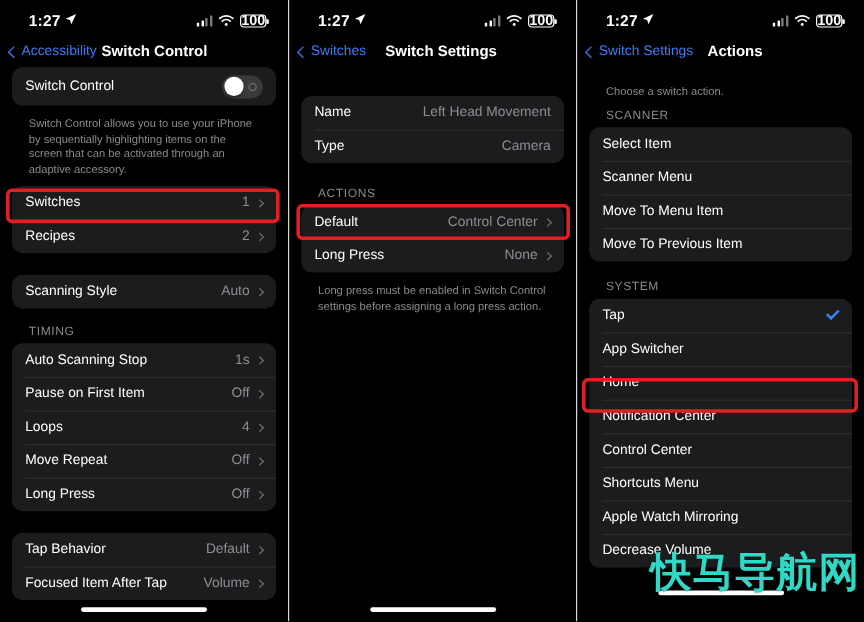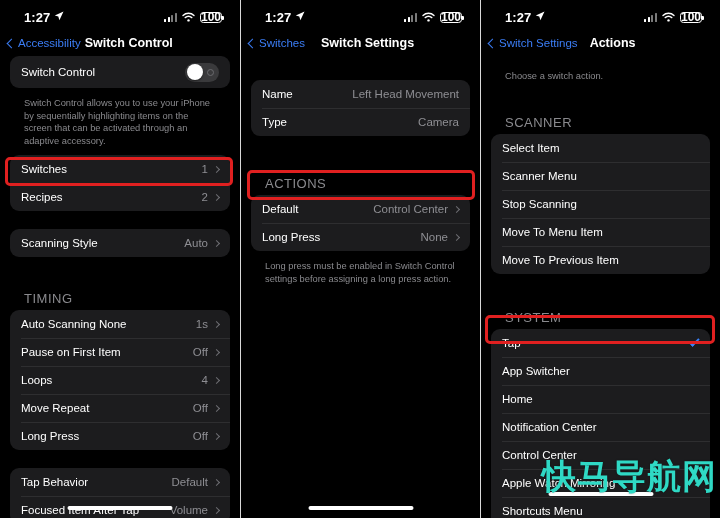--- a/index.html
+++ b/index.html
@@ -76,22 +76,22 @@
   .chev-r {
     width:5px; height:5px; border-right:1.6px solid #6e6e73;
     border-top:1.6px solid #6e6e73; transform:rotate(45deg);
     flex:none;
   }
   .footnote {
     font-size:9.3px; color:#8a8a8e; line-height:1.35;
     padding:5px 14px 10px 14px;
   }
   .sect-header {
-    font-size:13px; color:#8a8a8e; letter-spacing:.5px;
-    padding:10px 14px 4px 14px; text-transform:uppercase;margin-top:24px;
+    font-size:10px; color:#8a8a8e; letter-spacing:.5px;
+    padding:10px 14px 4px 14px; text-transform:uppercase;
   }
   .spacer { height:14px; }
 
   
   .toggle {
     width:34px; height:19px; border-radius:10px; background:#3a3a3c;
     position:relative; flex:none; cursor:pointer;
   }
   .toggle .knob {
     position:absolute; top:1.5px; left:1.5px;
@@ -206,21 +206,21 @@
           <span class="row-label">Scanning Style</span>
           <span class="row-value">Auto</span>
           <span class="chev-r"></span>
         </div>
       </div>
 
       <div class="sect-header">TIMING</div>
 
       <div class="group">
         <div class="row">
-          <span class="row-label">Auto Scanning None</span>
+          <span class="row-label">Auto Scanning Stop</span>
           <span class="row-value">1s</span>
           <span class="chev-r"></span>
         </div>
         <div class="row">
           <span class="row-label">Pause on First Item</span>
           <span class="row-value">Off</span>
           <span class="chev-r"></span>
         </div>
         <div class="row">
           <span class="row-label">Loops</span>
@@ -369,23 +369,20 @@
       <div class="sect-header" style="padding-top:6px">SCANNER</div>
 
       <div class="group">
         <div class="row">
           <span class="row-label">Select Item</span>
         </div>
         <div class="row">
           <span class="row-label">Scanner Menu</span>
         </div>
         <div class="row">
-          <span class="row-label">Stop Scanning</span>
-        </div>
-        <div class="row">
           <span class="row-label">Move To Menu Item</span>
         </div>
         <div class="row">
           <span class="row-label">Move To Previous Item</span>
         </div>
       </div>
 
       <div class="sect-header" style="padding-top:12px">SYSTEM</div>
 
       <div class="group">
@@ -399,24 +396,24 @@
         <div class="row">
           <span class="row-label">Home</span>
         </div>
         <div class="row">
           <span class="row-label">Notification Center</span>
         </div>
         <div class="row">
           <span class="row-label">Control Center</span>
         </div>
         <div class="row">
+          <span class="row-label">Shortcuts Menu</span>
+        </div>
+        <div class="row">
           <span class="row-label">Apple Watch Mirroring</span>
-        </div>
-        <div class="row">
-          <span class="row-label">Shortcuts Menu</span>
         </div>
         <div class="row">
           <span class="row-label">Decrease Volume</span>
         </div>
       </div>
     </div>
 
     <div class="hl" style="left:4px; top:315px; width:230px; height:29px;"></div>
     <div class="home-ind" style="bottom:22px"></div>
   </div>

